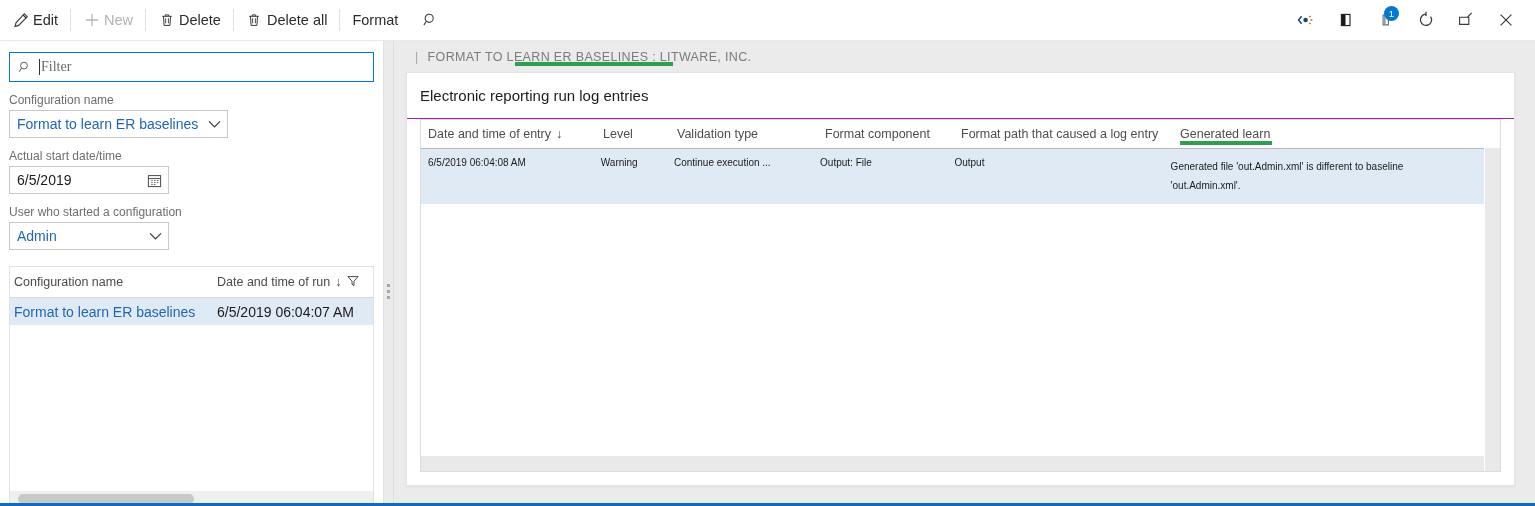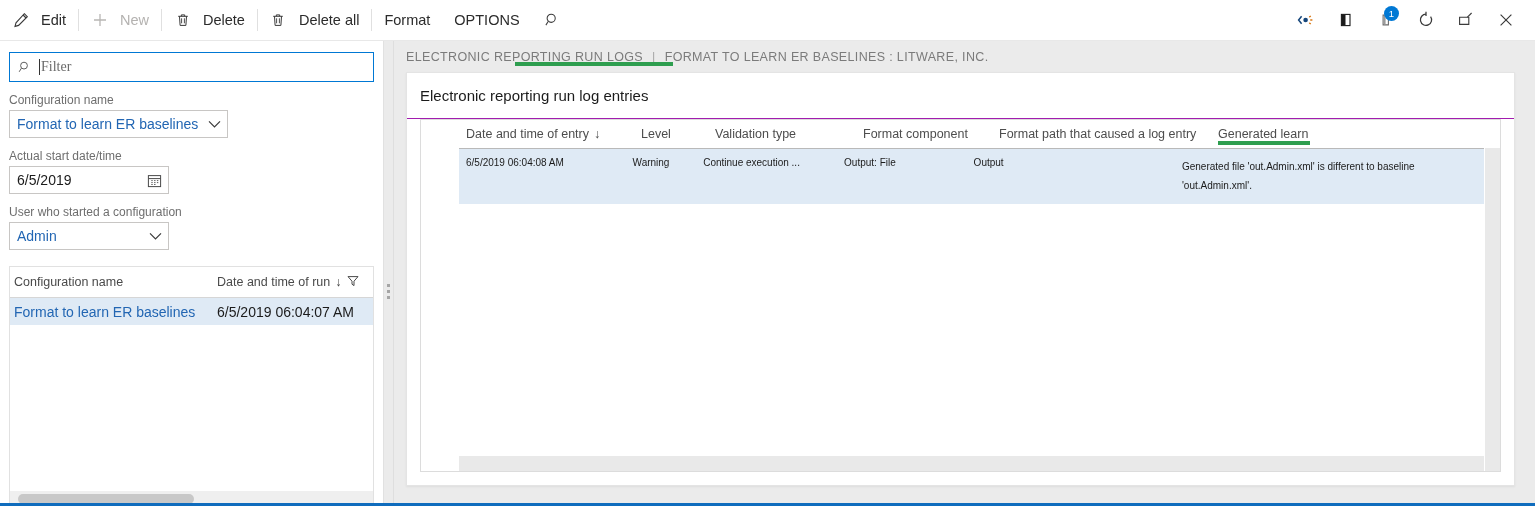--- a/index.html
+++ b/index.html
@@ -23,21 +23,21 @@
     display: flex;
     align-items: center;
     background: #ffffff;
     border-bottom: 1px solid #e8e8e8;
     position: relative;
     box-sizing: border-box;
   }
   .cmd-btn {
     display: flex;
     align-items: center;
-    gap: 12px;
+    gap: 4px;
     padding: 0 12px;
     height: 41px;
     font-size: 14.5px;
     color: #2b2b2b;
     cursor: pointer;
     white-space: nowrap;
     user-select: none;
   }
   .cmd-btn.disabled { color: #b4b2b0; cursor: default; }
   .cmd-sep {
@@ -283,21 +283,20 @@
     flex: 0 0 auto;
   }
   .grid-wrap {
     flex: 1 1 auto;
     margin: 0 13px 13px 13px;
     border: 1px solid #dcdcdc;
     display: flex;
     min-height: 0;
     box-sizing: border-box;
     background: #fff;
-    padding-left: 38px;
   }
   .grid-main {
     flex: 1 1 auto;
     display: flex;
     flex-direction: column;
     min-width: 0;
   }
   .grid-head {
     display: flex;
     height: 28px;
@@ -428,23 +427,20 @@
     </span>
     <span>Delete all</span>
   </div>
 
   <div class="cmd-sep"></div>
 
   <div class="cmd-btn">
     <span>Format</span>
   </div>
 
-  <div class="cmd-btn">
-    <span>OPTIONS</span>
-  </div>
 
   <div class="cmd-btn">
     <span class="cmd-icon">
       <svg width="18" height="18" viewBox="0 0 18 18">
           <circle cx="7.6" cy="7.2" r="4.3" fill="none" stroke="#3a3a3a" stroke-width="1.1"></circle>
           <path d="M4.4 10.6L2 14.4" stroke="#3a3a3a" stroke-width="1.1"></path>
         </svg>
     </span>
   </div>
 
@@ -572,21 +568,20 @@
     <div class="dots">
       <i></i>
         <i></i>
         <i></i>
     </div>
   </div>
 
   <div class="mainarea">
 
     <div class="breadcrumb">
-      <span class="bc-item">ELECTRONIC REPORTING RUN LOGS</span>
       <span class="bc-sep">|</span>
       <span class="bc-item current">FORMAT TO LEARN ER BASELINES : LITWARE, INC.</span>
     </div>
 
     <div class="card">
       <div class="card-title">Electronic reporting run log entries</div>
 
       <div class="grid-wrap">
         <div class="grid-main">
 

